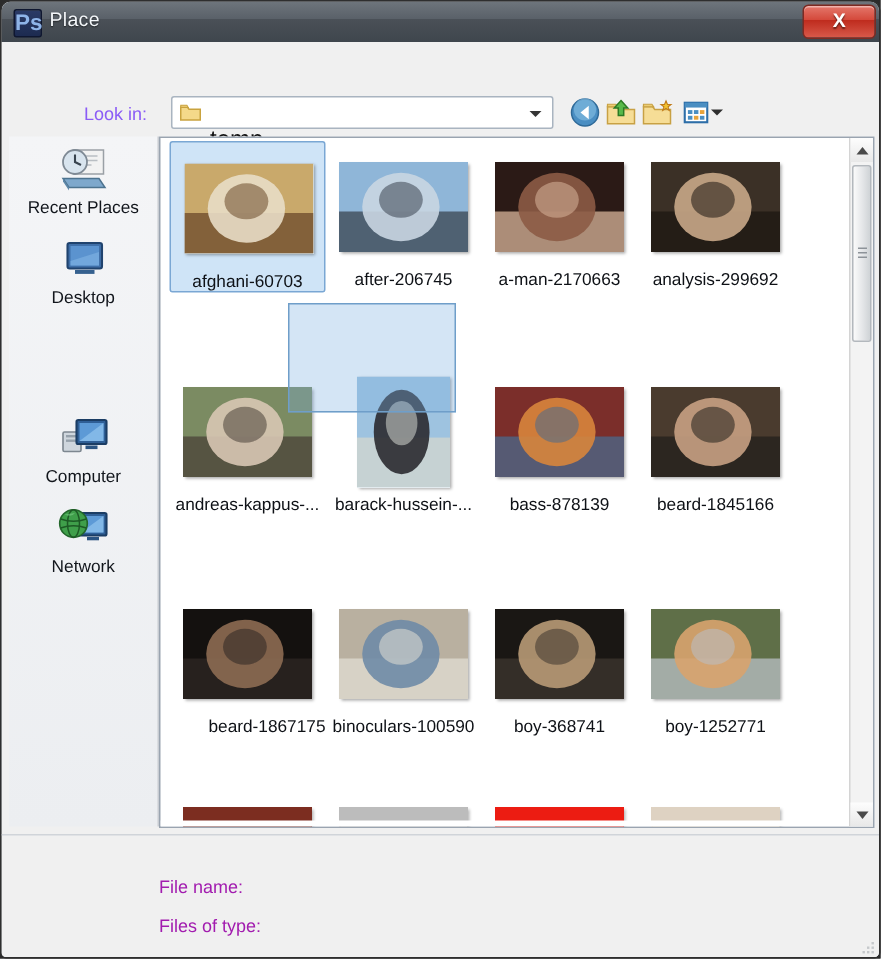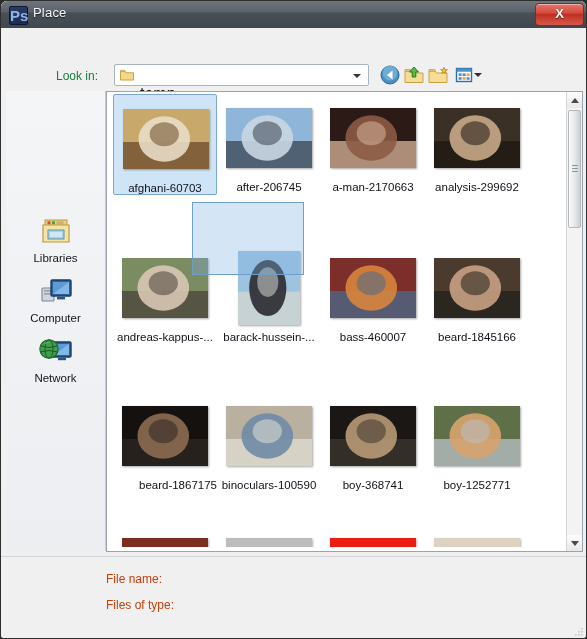--- a/index.html
+++ b/index.html
@@ -81,21 +81,21 @@
     left: 0; top: 27px;
     width: 587px; height: 612px;
     background: #f0f0f0;
   }
 
   
   #lookin-label {
     position: absolute;
     left: 55px; top: 41px;
     font-size: 12px;
-    color: #15803d;
+    color: #8b5cf6;
   }
   #lookin-combo {
     position: absolute;
     left: 113px; top: 36px;
     width: 255px; height: 22px;
     background: #fff;
     border: 1px solid #a9b4c0;
     border-radius: 2px;
     box-sizing: border-box;
     cursor: pointer;
@@ -268,21 +268,22 @@
 
   
   #form-area {
     position: absolute;
     left: 0; top: 528px;
     width: 587px; height: 84px;
   }
   .flabel {
     position: absolute;
     font-size: 12px;
-    color: #c2410c;
+    color: #a21caf;
+    margin-top: 12px;
   }
   #sep-line {
     position: absolute;
     left: 0; top: 528px;
     width: 587px; height: 1px;
     background: #d0d4d9;
   }
   #grip {
     position: absolute;
     right: 4px; bottom: 3px;
@@ -346,36 +347,48 @@
         <rect x="13.6" y="9.4" width="3" height="2.6" fill="#e8a33a"></rect>
         <rect x="5.6" y="13.2" width="3" height="2.6" fill="#4a8ec2"></rect>
         <rect x="9.6" y="13.2" width="3" height="2.6" fill="#e8a33a"></rect>
         <rect x="13.6" y="13.2" width="3" height="2.6" fill="#4a8ec2"></rect>
       </svg>
     </div>
     <div id="views-arrow"></div>
 
     <div id="sidebar">
 
-
-
-      <div class="place" style="top:125px">
+      <div class="place" style="top:6px">
         <span class="pico">
           <svg viewBox="0 0 40 34" width="40" height="34">
-            <rect x="9" y="4" width="22" height="6" fill="#e9cf87" stroke="#b99a3e" stroke-width="1"></rect>
-            <rect x="11.5" y="5.3" width="3" height="3" fill="#d84a3a"></rect>
-            <rect x="16" y="5.3" width="3" height="3" fill="#4aa03a"></rect>
-            <rect x="20.5" y="5.3" width="7" height="3" fill="#c9b17a"></rect>
-            <path d="M7 9 L33 9 L33 26 L7 26 Z" fill="#f6e3a6" stroke="#b99a3e" stroke-width="1.2"></path>
-            <rect x="12" y="14" width="16" height="9" fill="#a9d4e8" stroke="#5d93ad" stroke-width="1"></rect>
-            <rect x="14" y="16" width="12" height="5" fill="#cfe8f4"></rect>
+            <rect x="13" y="3" width="20" height="16" fill="#f2f2f2" stroke="#9aa0a6" stroke-width="1"></rect>
+            <line x1="16" y1="7" x2="29" y2="7" stroke="#b9bec3"></line>
+            <line x1="16" y1="10" x2="29" y2="10" stroke="#b9bec3"></line>
+            <line x1="16" y1="13" x2="25" y2="13" stroke="#b9bec3"></line>
+            <circle cx="14" cy="11" r="8" fill="#d8e4ee" stroke="#7f8a95" stroke-width="1.2"></circle>
+            <path d="M14 6 L14 11 L18 13" stroke="#39444f" stroke-width="1.4" fill="none"></path>
+            <path d="M6 22 L30 22 L34 28 L10 28 Z" fill="#7ea8cc" stroke="#4d738f" stroke-width="1"></path>
+            <path d="M6 22 L10 28 L10 30 L6 24 Z" fill="#5d87a8"></path>
           </svg>
         </span>
-        <span class="plabel">Libraries</span>
+        <span class="plabel">Recent Places</span>
       </div>
+
+      <div class="place" style="top:66px">
+        <span class="pico">
+          <svg viewBox="0 0 40 34" width="40" height="34">
+            <rect x="9" y="5" width="23" height="17" rx="1.5" fill="#3f6fa8" stroke="#20436e" stroke-width="1.4"></rect>
+            <rect x="11" y="7" width="19" height="13" fill="#5b93cf"></rect>
+            <path d="M11 17 L30 11 L30 20 L11 20 Z" fill="#78adde" opacity=".8"></path>
+            <rect x="14" y="23" width="13" height="2.6" fill="#36618f"></rect>
+          </svg>
+        </span>
+        <span class="plabel">Desktop</span>
+      </div>
+
 
       <div class="place" style="top:185px">
         <span class="pico">
           <svg viewBox="0 0 40 34" width="40" height="34">
             <rect x="6" y="12" width="12" height="13" rx="1" fill="#cfd6dd" stroke="#7d8790" stroke-width="1.1"></rect>
             <rect x="8" y="14" width="8" height="1.6" fill="#96a1ab"></rect>
             <rect x="8" y="17" width="8" height="1.6" fill="#96a1ab"></rect>
             <rect x="15" y="4" width="20" height="16" rx="1.2" fill="#2f5f96" stroke="#1b3d64" stroke-width="1.4"></rect>
             <path d="M17 6 L33 6 L33 18 L17 18 Z" fill="#5d9ad6"></path>
             <path d="M17 18 L33 6 L33 18 Z" fill="#8fc2ec" opacity=".75"></path>
@@ -473,21 +486,21 @@
           </div>
           <div class="tile" style="left: 214px; top: 152px;">
             <div class="thumbwrap">
               <svg width="86" height="60" viewBox="0 0 86 60" class="thumb">
                 <rect width="86" height="60" fill="#7b2e2a"></rect>
                 <rect y="33" width="86" height="27" fill="#4a6a8c" opacity=".75"></rect>
                 <ellipse cx="41.28" cy="30" rx="25.8" ry="22.8" fill="#d8853c" opacity=".9"></ellipse>
                 <ellipse cx="41.28" cy="25.2" rx="14.620000000000001" ry="12" fill="#4a6a8c" opacity=".55"></ellipse>
               </svg>
             </div>
-            <span class="fname">bass-460007</span>
+            <span class="fname">bass-878139</span>
           </div>
           <div class="tile" style="left: 318px; top: 152px;">
             <div class="thumbwrap">
               <svg width="86" height="60" viewBox="0 0 86 60" class="thumb">
                 <rect width="86" height="60" fill="#4a3b2e"></rect>
                 <rect y="33" width="86" height="27" fill="#23201c" opacity=".75"></rect>
                 <ellipse cx="41.28" cy="30" rx="25.8" ry="22.8" fill="#c8a183" opacity=".9"></ellipse>
                 <ellipse cx="41.28" cy="25.2" rx="14.620000000000001" ry="12" fill="#23201c" opacity=".55"></ellipse>
               </svg>
             </div>

